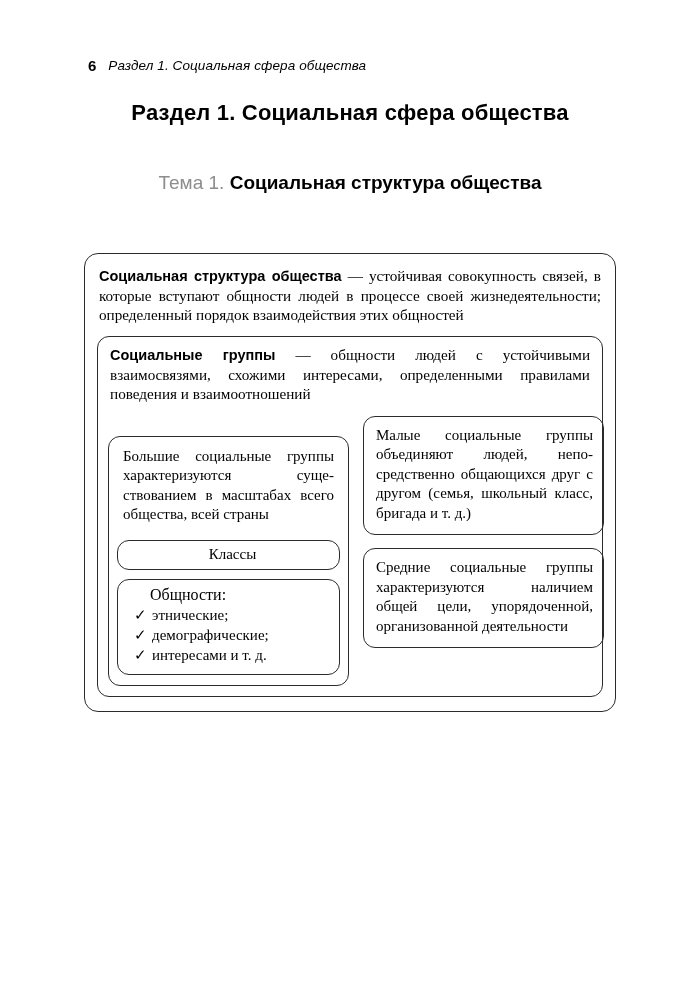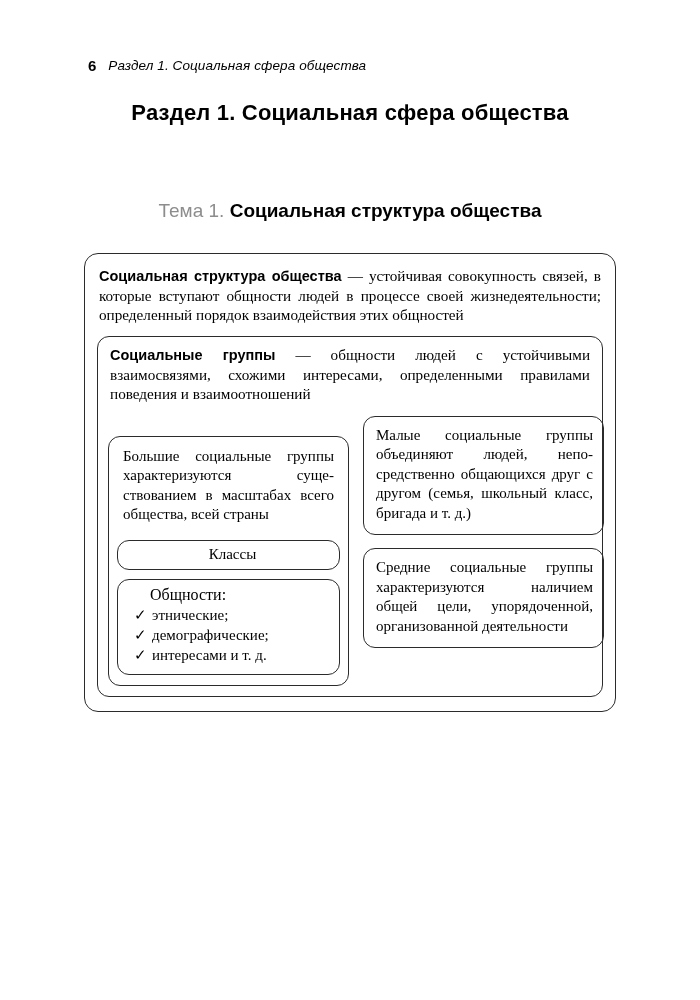--- a/index.html
+++ b/index.html
@@ -55,21 +55,21 @@
     width: 700px;
     text-align: center;
     font-family: "Liberation Sans", sans-serif;
     font-weight: bold;
     font-size: 22px;
     letter-spacing: 0.2px;
   }
   .theme-title {
     position: absolute;
     left: 0;
-    top: 200px;
+    top: 172px;
     width: 700px;
     text-align: center;
     font-family: "Liberation Sans", sans-serif;
     font-weight: bold;
     font-size: 19px;
   }
   .theme-title .theme-label {
     color: #8d8d8d;
     font-weight: normal;
   }

